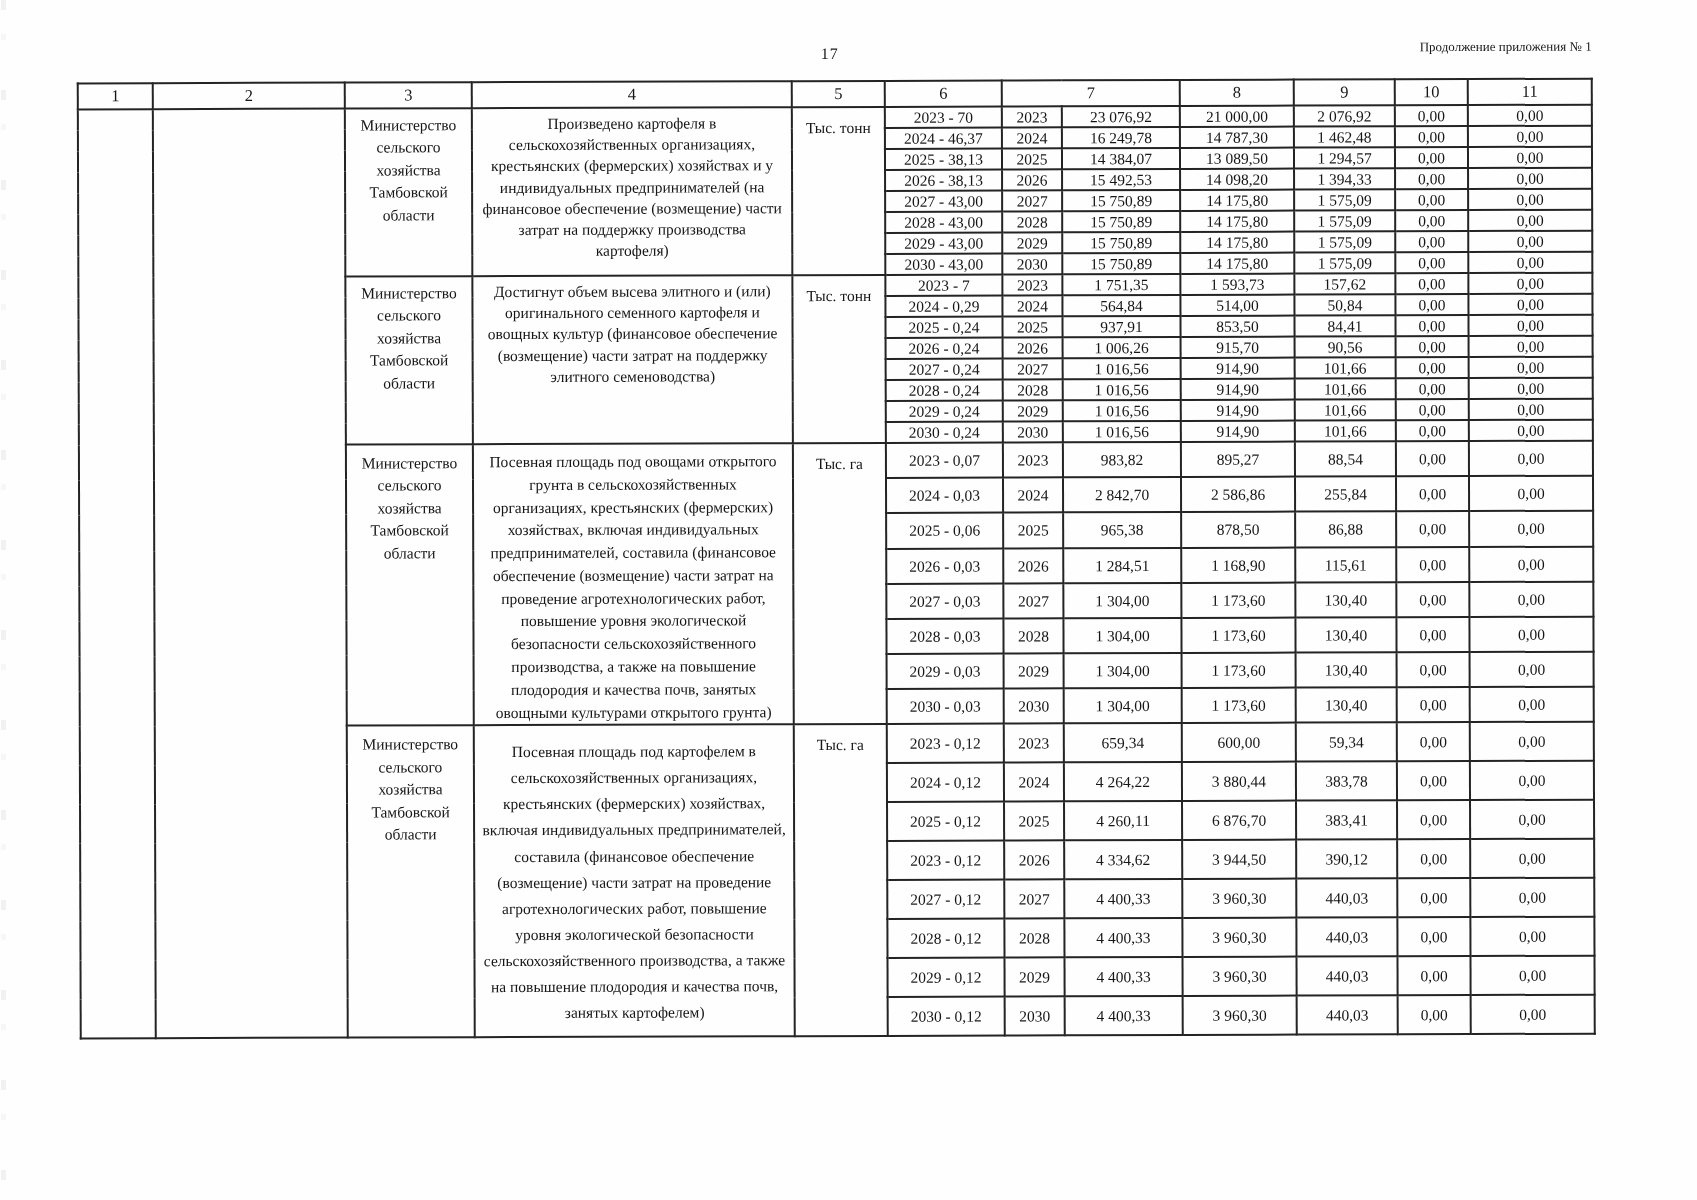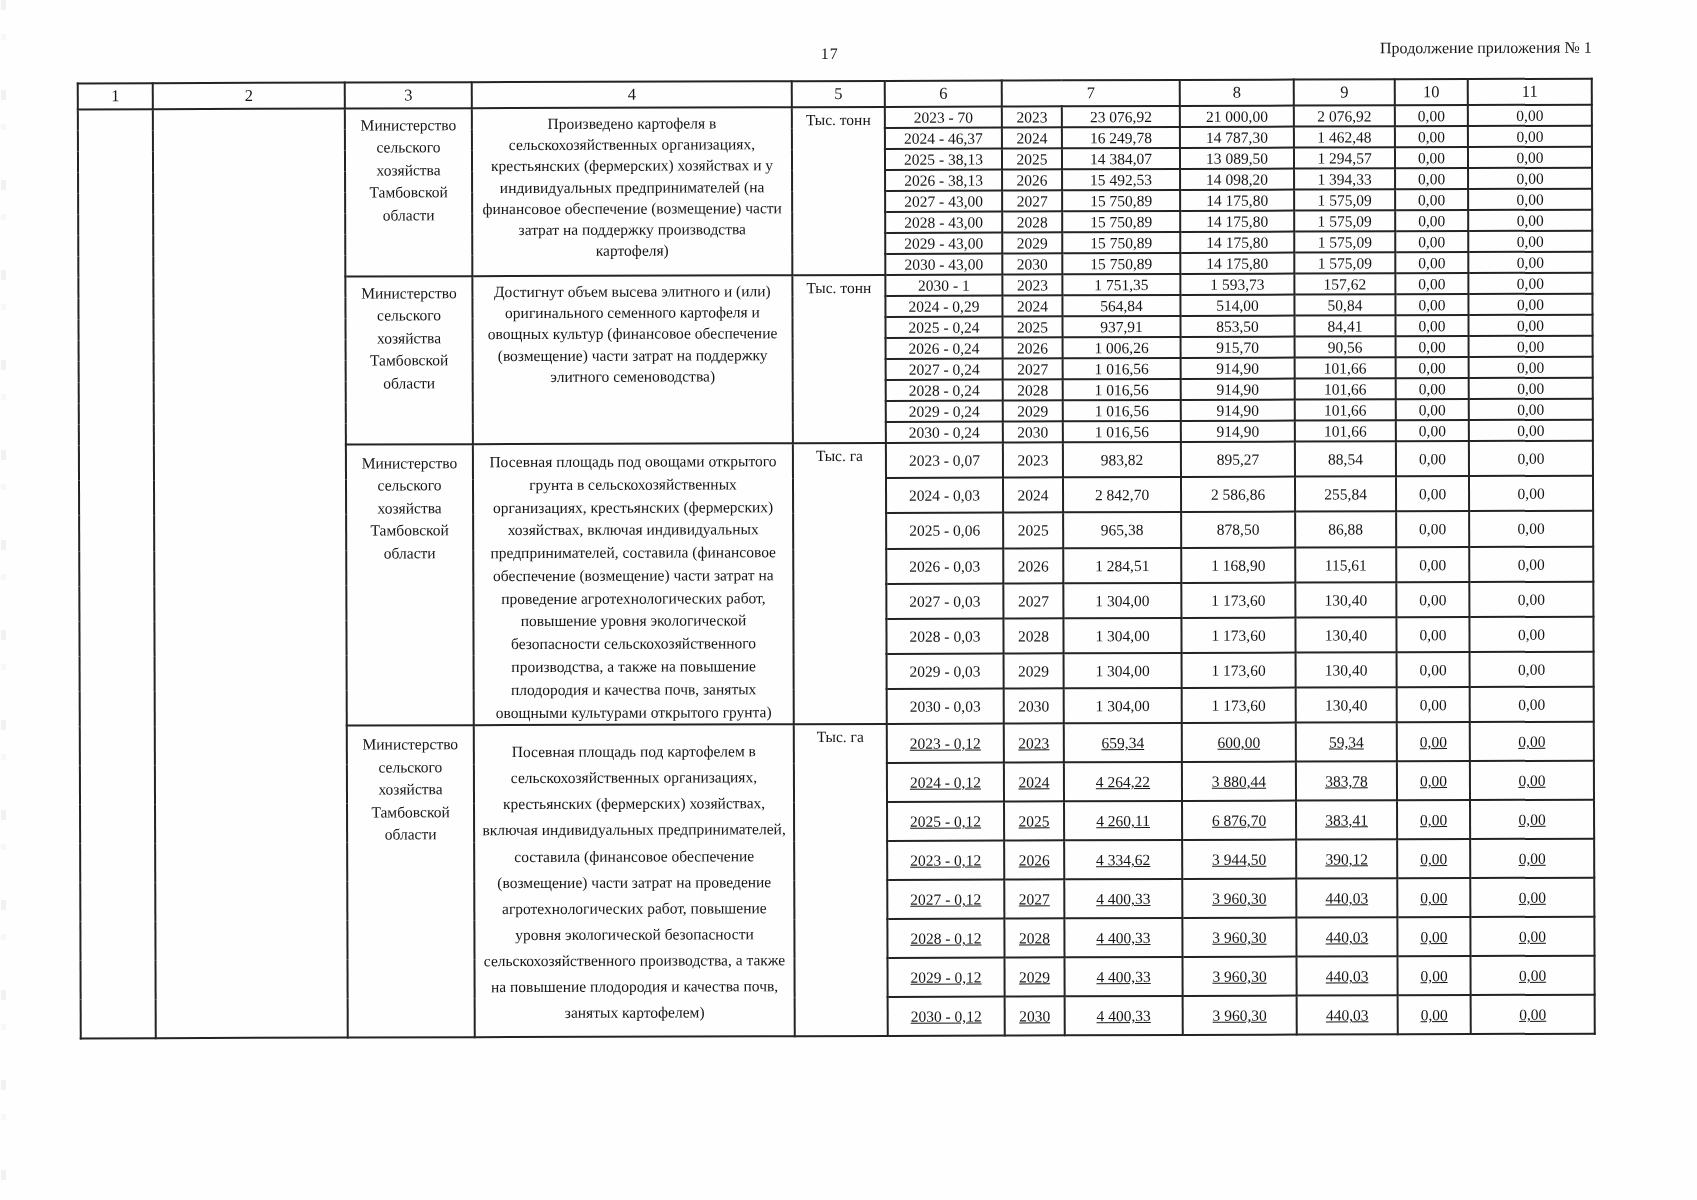--- a/index.html
+++ b/index.html
@@ -26,21 +26,21 @@
     position:absolute;inset:0;
     transform:rotate(-0.18deg);
     transform-origin:50% 40%;
   }
   .pagenum{
     position:absolute;top:45px;left:822px;
     font-size:16px;letter-spacing:1px;
   }
   .apptitle{
     position:absolute;top:41px;right:104px;
-    font-size:16px;
+    font-size:13px;
   }
   table.main{
     position:absolute;top:80px;left:78px;
     width:1514px;
     border-collapse:collapse;
     table-layout:fixed;
     background:transparent;
   }
   td,th{
     border:2px solid #242424;
@@ -63,24 +63,24 @@
     white-space:nowrap;
   }
   .c1,.c2{background:transparent;}
   .c3,.c4,.c5{
     vertical-align:top;
     text-align:center;
     font-size:15.5px;
   }
   .c3{padding:5px 2px 0;line-height:1.45;}
   .c4{padding:4px 7px 0;line-height:1.37;}
-  .c5{padding:3px 2px 0;white-space:nowrap;}
+  .c5{padding:11px 2px 0;white-space:nowrap;}
   .blk-0 td.dc,.blk-1 td.dc{height:19px;}
   .blk-2 td.dc{height:30.5px;margin-left:48px;}
-  .blk-3 td.dc{height:37px;text-decoration:underline;}
+  .blk-3 td.dc{height:37px;}
   .blk-2 .c4{line-height:1.47;padding-top:6px;}
   .blk-3 .c4{line-height:1.68;padding-top:13px;}
   .blk-2 .c3,.blk-3 .c3{padding-top:7px;}
 </style>
 </head>
 <body>
 
 <div class="scan-edge"></div>
 
 <div class="sheet">
@@ -193,21 +193,21 @@
           <td class="dc">15 750,89</td>
           <td class="dc">14 175,80</td>
           <td class="dc">1 575,09</td>
           <td class="dc">0,00</td>
           <td class="dc">0,00</td>
         </tr>
         <tr class="blk-1">
           <td class="c3" rowspan="8">Министерство сельского хозяйства Тамбовской области</td>
           <td class="c4" rowspan="8">Достигнут объем высева элитного и (или) оригинального семенного картофеля и овощных культур (финансовое обеспечение (возмещение) части затрат на поддержку элитного семеноводства)</td>
           <td class="c5" rowspan="8">Тыс. тонн</td>
-          <td class="dc">2030 - 1</td>
+          <td class="dc">2023 - 7</td>
           <td class="dc">2023</td>
           <td class="dc">1 751,35</td>
           <td class="dc">1 593,73</td>
           <td class="dc">157,62</td>
           <td class="dc">0,00</td>
           <td class="dc">0,00</td>
         </tr>
         <tr class="blk-1">
           <td class="dc">2024 - 0,29</td>
           <td class="dc">2024</td>

